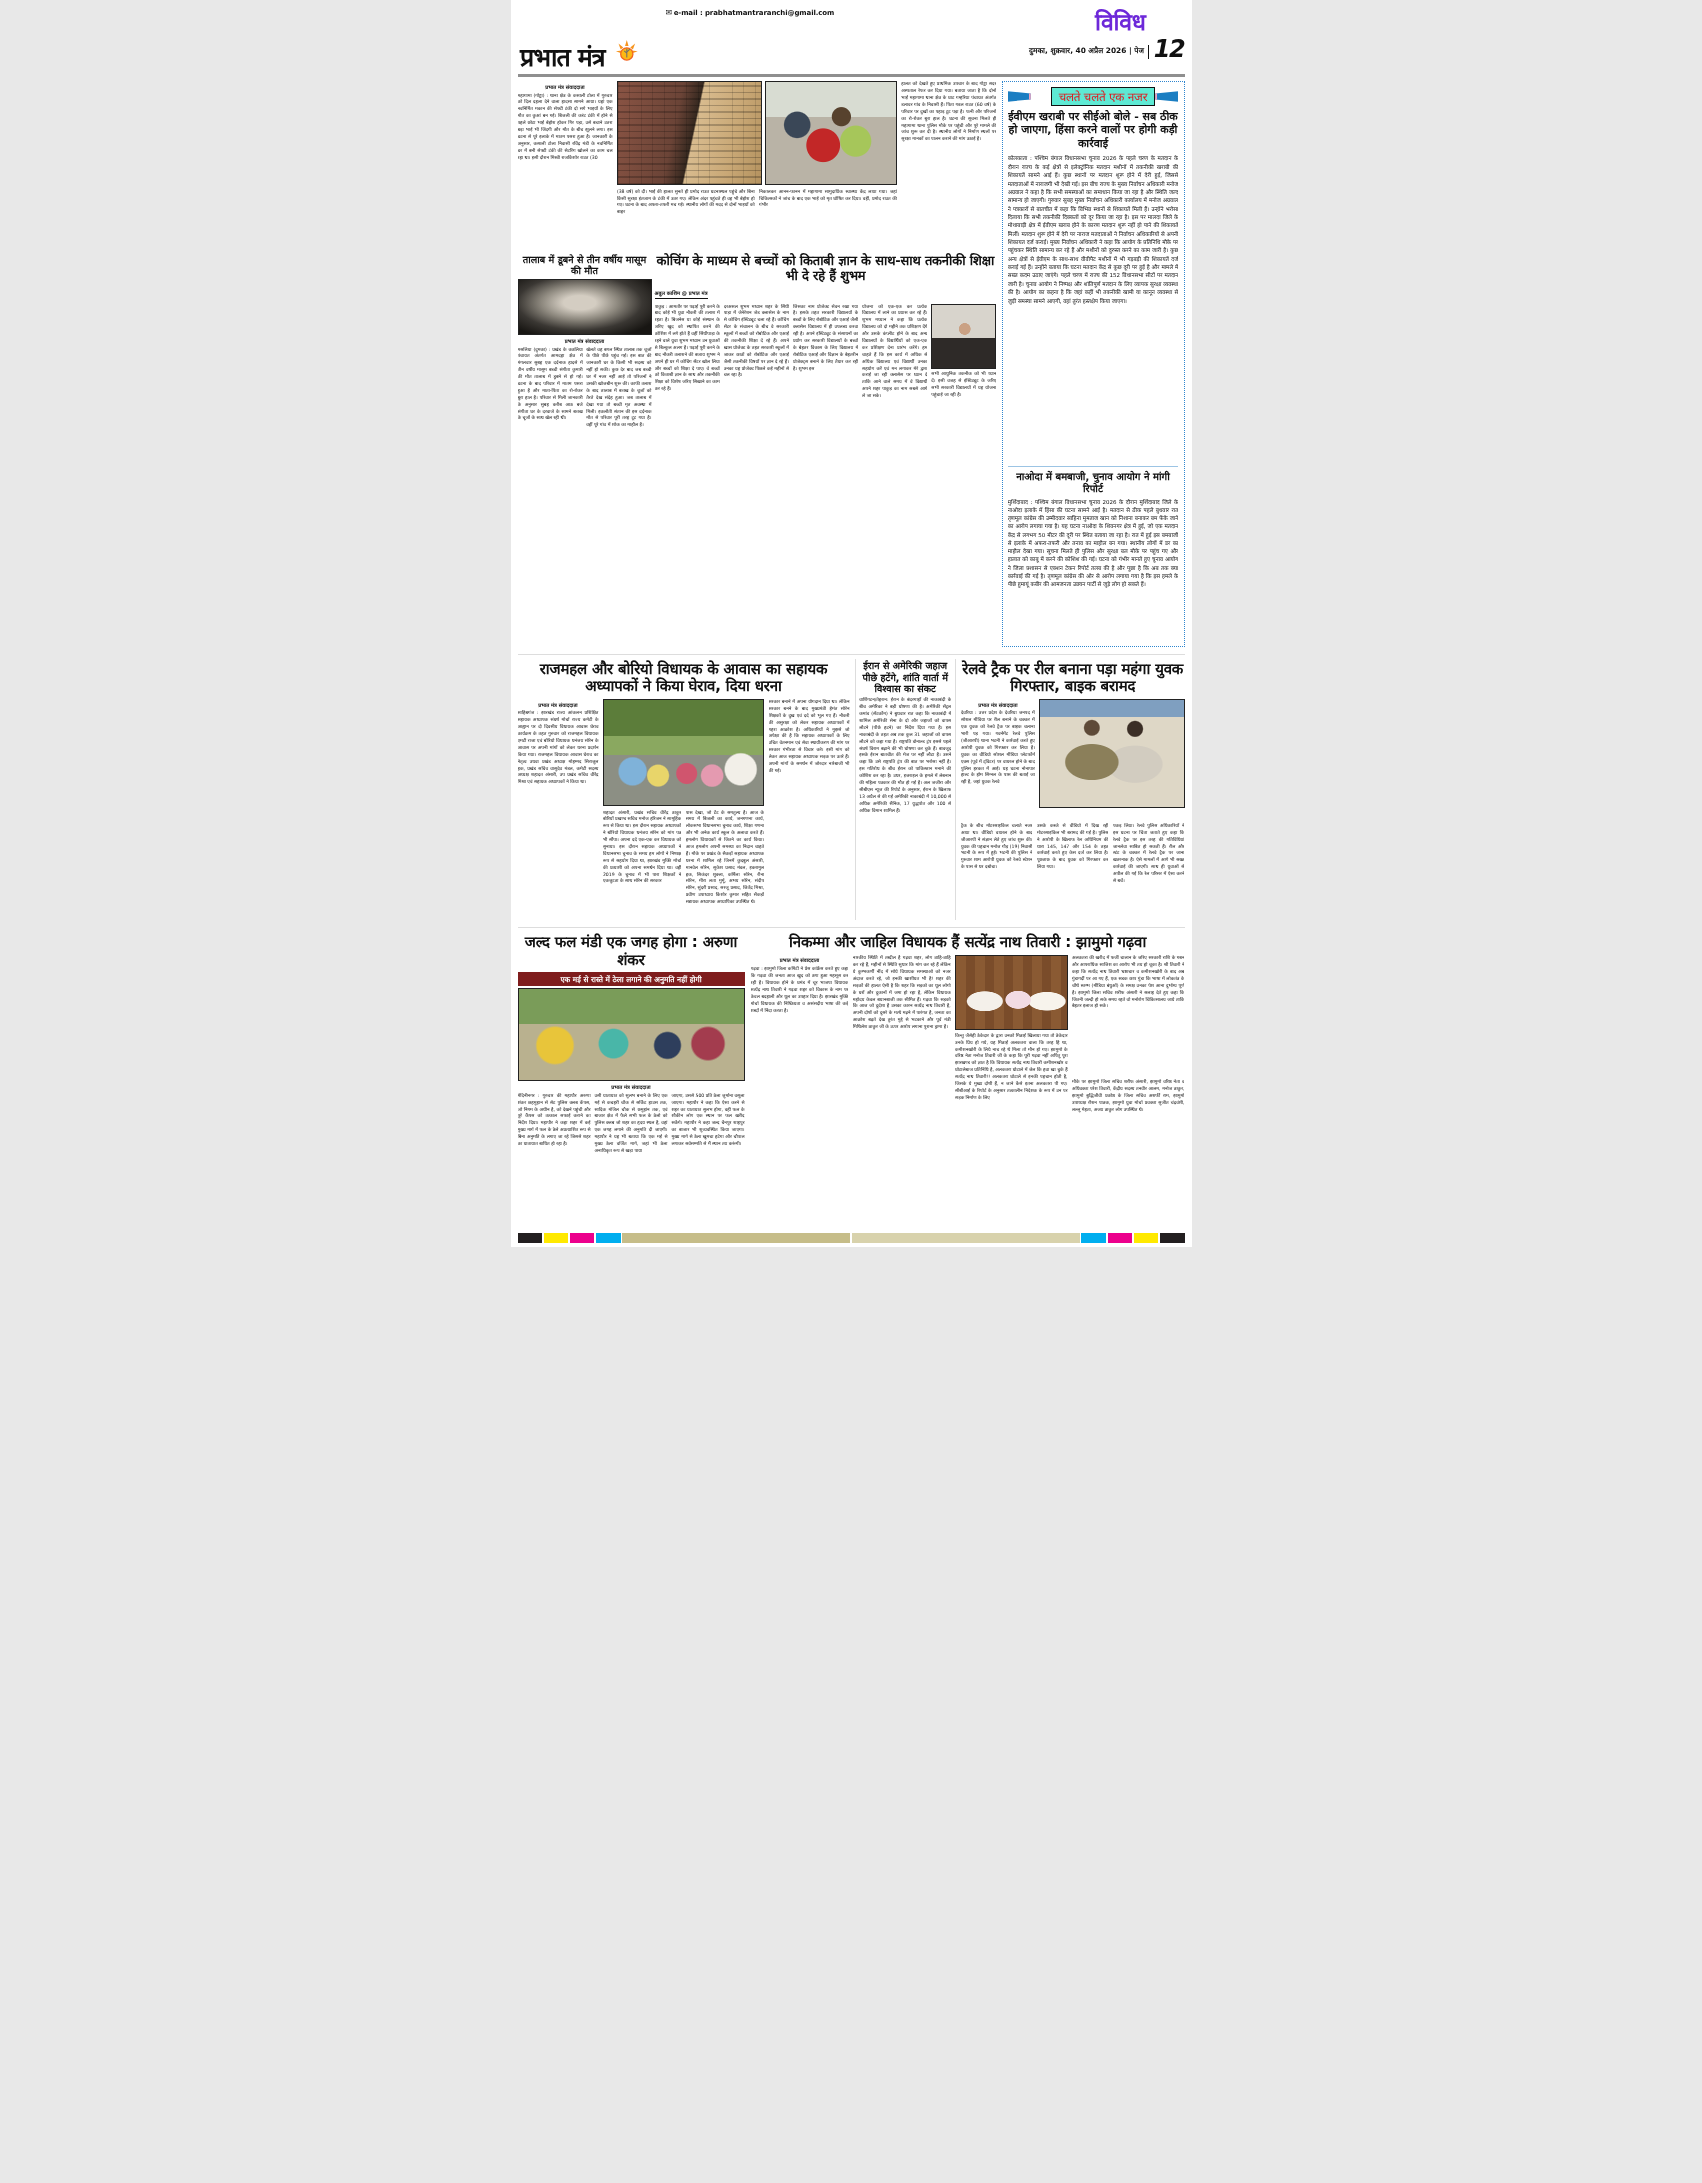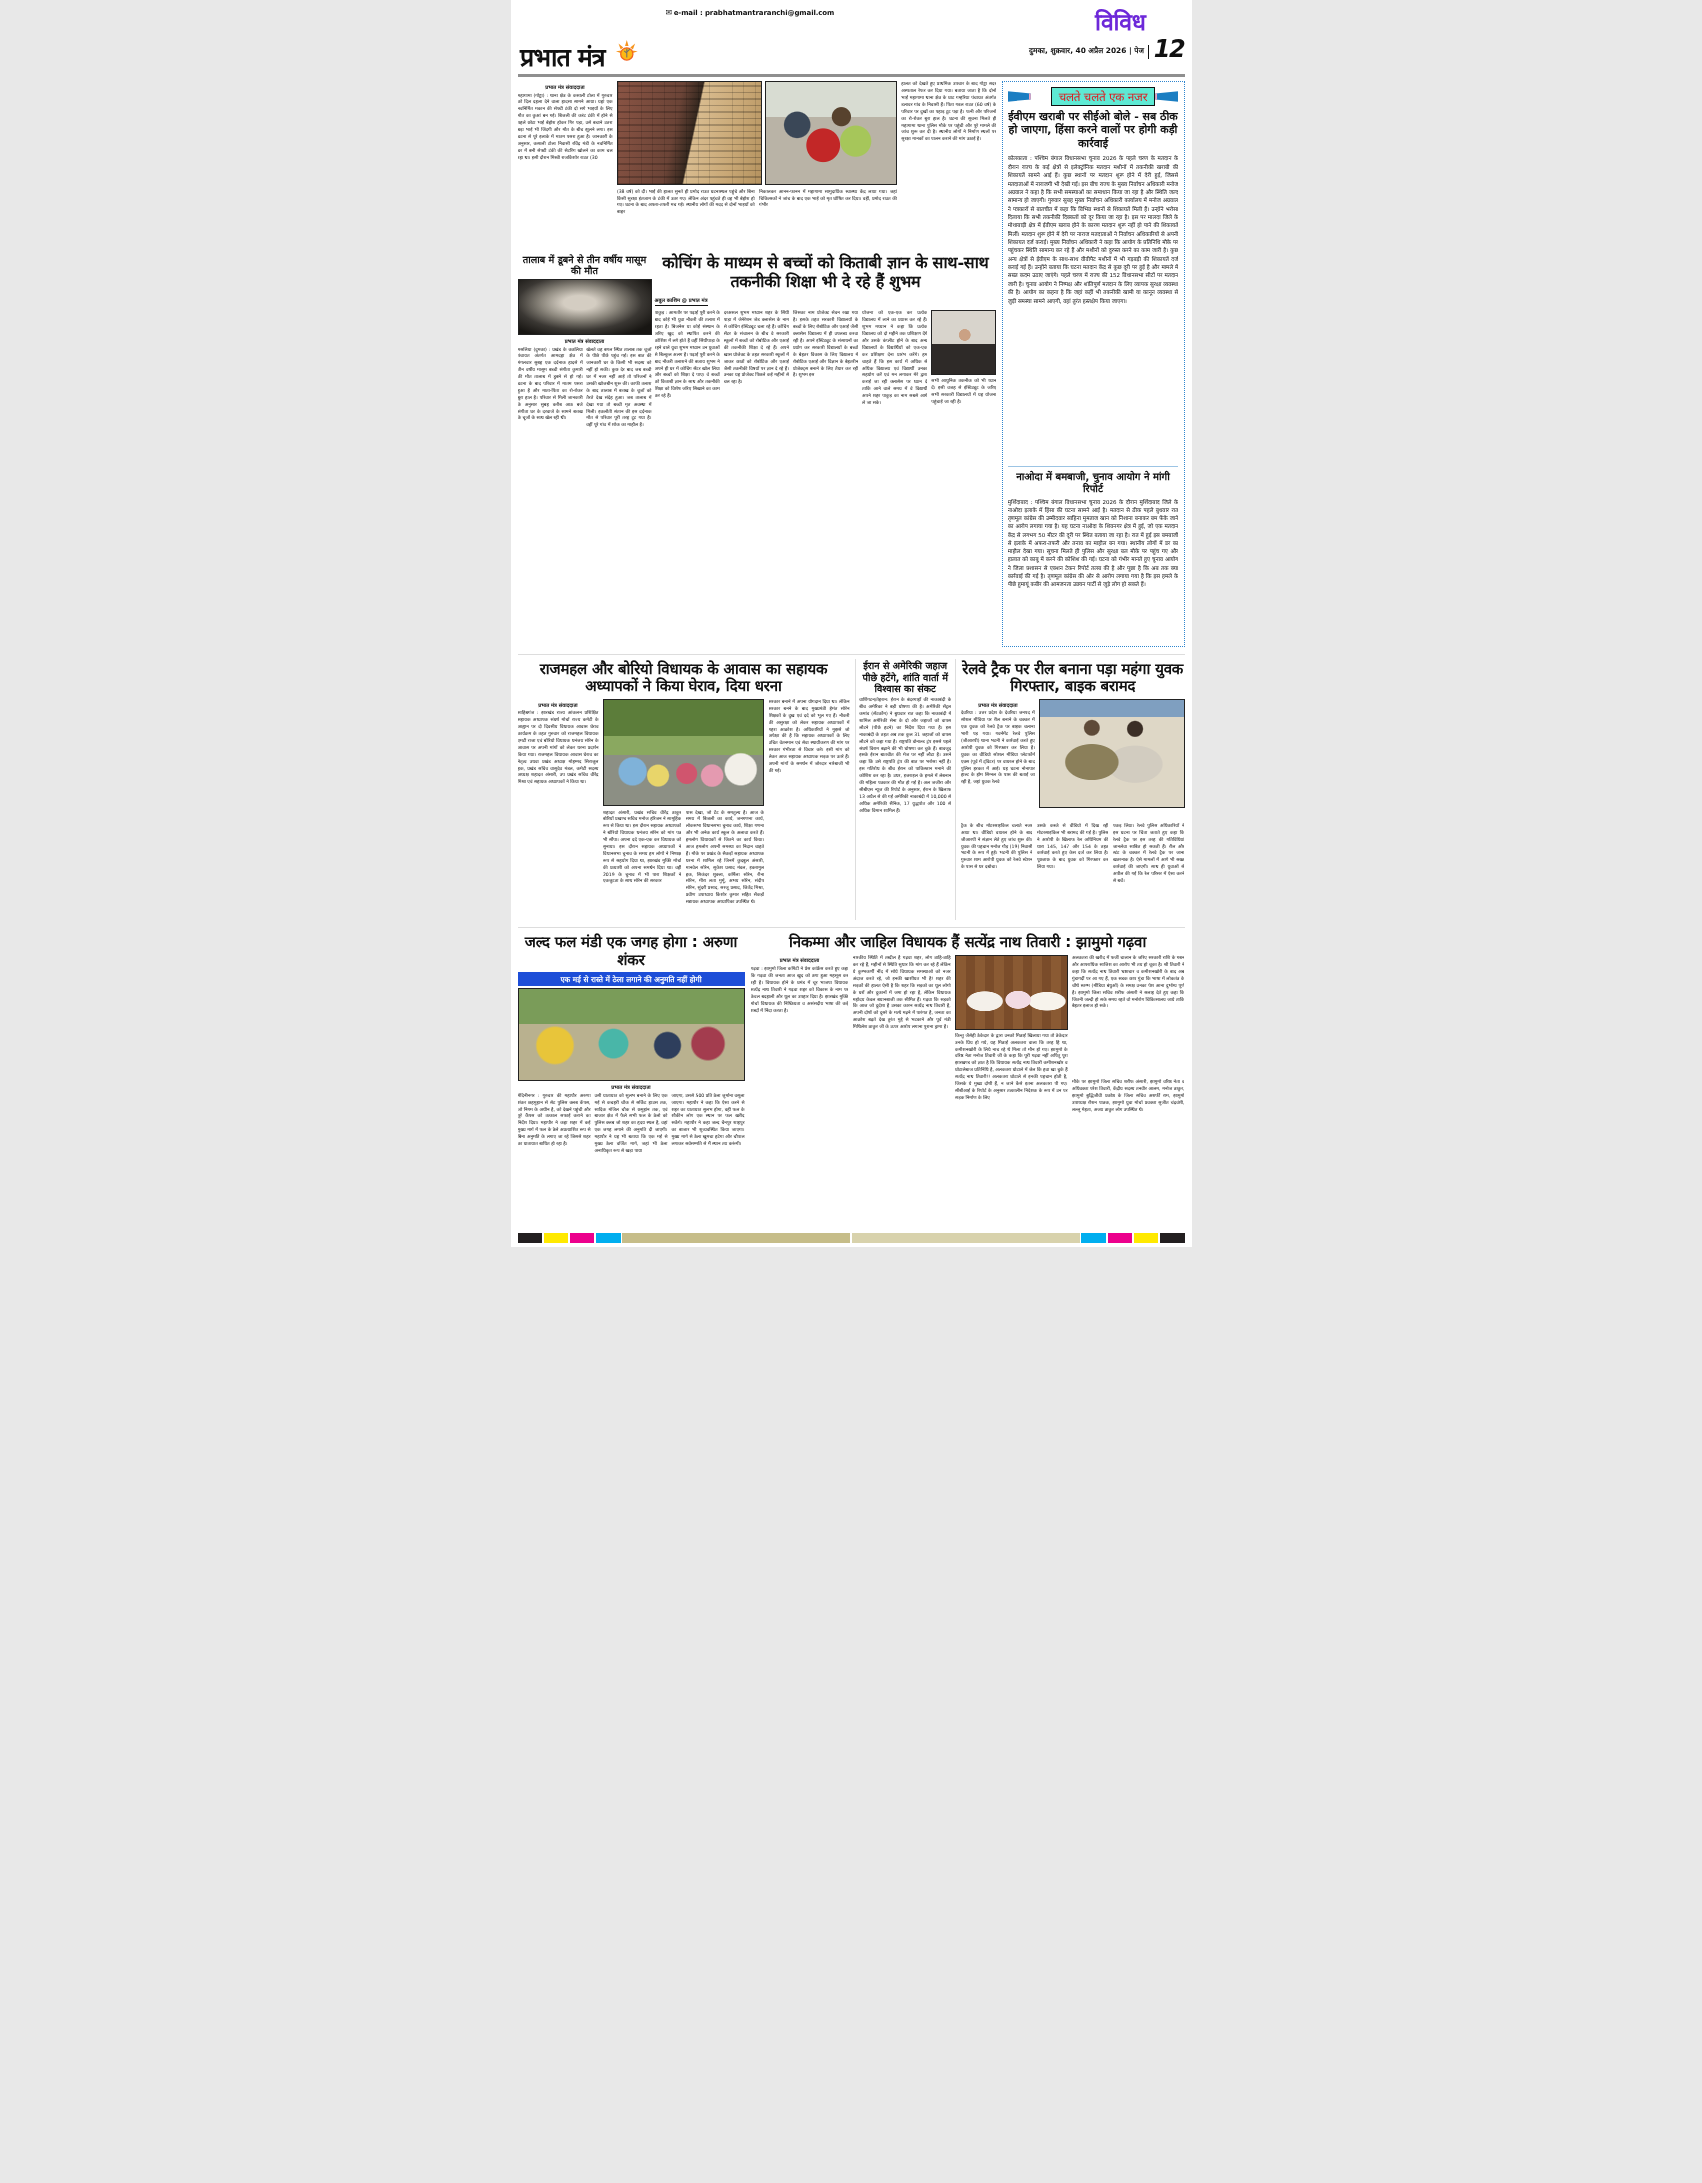--- a/index.html
+++ b/index.html
@@ -110,21 +110,21 @@
       radial-gradient(ellipse at 66% 60%, #d2ccc0 0 20%, rgba(0,0,0,0) 21%),
       radial-gradient(circle at 36% 26%, #5e4a38 0 6%, rgba(0,0,0,0) 7%),
       radial-gradient(circle at 66% 27%, #3b2e26 0 6%, rgba(0,0,0,0) 7%),
       linear-gradient(180deg,#7f9fc0 0 16%, #ded7c6 16% 100%); }
   .rail-under { display:flex; gap:4.4px; margin-top:3.5px; }
   .rail-under .col { flex:1; height:72px; }
 
   
   .row4 { display:flex; gap:6.1px; margin-top:7px; border-top:0.4px solid #ddd; padding-top:4.4px; }
   .market { width:227px; }
-  .subhead-bar { background:#1d4ed8; color:#fff; font-weight:800; font-size:7.4px; text-align:center; padding:1.7px 2.6px; margin:1.7px 0 2.6px; }
+  .subhead-bar { background:#7f1d1d; color:#fff; font-weight:800; font-size:7.4px; text-align:center; padding:1.7px 2.6px; margin:1.7px 0 2.6px; }
   .photo-market { width:100%; height:93px;
     background:
       radial-gradient(circle at 16% 62%, #e8c53a 0 9%, rgba(0,0,0,0) 10%),
       radial-gradient(circle at 42% 60%, #49b6a8 0 10%, rgba(0,0,0,0) 11%),
       radial-gradient(circle at 66% 62%, #2e3e5c 0 8%, rgba(0,0,0,0) 9%),
       radial-gradient(circle at 84% 60%, #a33c4e 0 8%, rgba(0,0,0,0) 9%),
       linear-gradient(180deg,#7a9c59 0 38%, #b9b18f 38% 100%); }
   .market-cols { display:flex; gap:3.9px; margin-top:1.7px; }
   .market-cols .col { flex:1; height:131px; }
   .garhwa { flex:1; min-width:0; }
@@ -209,21 +209,21 @@
           <h2 class="hl-md">तालाब में डूबने से तीन वर्षीय मासूम की मौत</h2>
           <div class="photo photo-hand"></div>
           <div class="byline">प्रभात मंत्र संवाददाता</div>
           <div class="pond-cols">
             <div class="col">मसलिया (दुमका) : प्रखंड के कठलिया पंचायत अंतर्गत आमदहा क्षेत्र में मंगलवार सुबह एक दर्दनाक हादसे में तीन वर्षीय मासूम बच्ची संगीता कुमारी की मौत तालाब में डूबने से हो गई। घटना के बाद परिवार में मातम पसरा हुआ है और माता-पिता का रो-रोकर बुरा हाल है। परिवार से मिली जानकारी के अनुसार सुबह करीब आठ बजे संगीता घर के दरवाजे के सामने बत्तख के चूजों के साथ खेल रही थी।</div>
             <div class="col">खेलते वह बगल स्थित तालाब तक चूजों के पीछे पीछे पहुंच गई। इस बात की जानकारी घर के किसी भी सदस्य को नहीं हो सकी। कुछ देर बाद जब बच्ची घर में नजर नहीं आई तो परिजनों ने उसकी खोजबीन शुरू की। काफी तलाश के बाद तालाब में बत्तख के चूजों को तैरते देख संदेह हुआ। जब तालाब में देखा गया तो बच्ची मृत अवस्था में मिली। इकलौती संतान की इस दर्दनाक मौत से परिवार पूरी तरह टूट गया है। वहीं पूरे गांव में शोक का माहौल है।</div>
           </div>
         </section>
 
         <section class="coaching">
-          <h2 class="hl-lg" style="font-size:16px">कोचिंग के माध्यम से बच्चों को किताबी ज्ञान के साथ-साथ तकनीकी शिक्षा भी दे रहे हैं शुभम</h2>
+          <h2 class="hl-lg" style="font-size:13px">कोचिंग के माध्यम से बच्चों को किताबी ज्ञान के साथ-साथ तकनीकी शिक्षा भी दे रहे हैं शुभम</h2>
           <div class="byline" style="text-align:left;border-bottom:0.9px solid #111;display:inline-block;padding-bottom:0.9px">अबुल काशिम @ प्रभात मंत्र</div>
           <div class="coaching-grid" style="margin-top:2.6px">
             <div class="col">पाकुड़ : आमतौर पर पढ़ाई पूरी करने के बाद कोई भी युवा नौकरी की तलाश में रहता है। बिजनेस या कोई संस्थान के जरिए खुद को स्थापित करने की कोशिश में लगे होते हैं वहीं सिंधीपाड़ा के रहने वाले युवा शुभम मध्यान उन युवाओं से बिल्कुल अलग है। पढ़ाई पूरी करने के बाद नौकरी तलाशने की बजाय शुभम ने अपने ही घर में कोचिंग सेंटर खोल लिया और बच्चों को शिक्षा दे पाए। वे बच्चों को किताबी ज्ञान के साथ और तकनीकी शिक्षा को विशेष जरिए सिखाने का काम कर रहे हैं।</div>
             <div class="col">दरअसल शुभम मध्यान शहर के सिंधी पाड़ा में जेनेरेशन जेड क्लासेस के नाम से कोचिंग इंस्टिट्यूट चला रहे हैं। कोचिंग सेंटर के संचालन के बीच वे सरकारी स्कूलों में बच्चों को रोबोटिक और एआई की तकनीकी शिक्षा दे रहे हैं। अपने खास प्रोजेक्ट के तहत सरकारी स्कूलों में जाकर छात्रों को रोबोटिक और एआई जैसी तकनीकी विषयों पर ज्ञान दे रहे हैं। उनका यह प्रोजेक्ट पिछले कई महीनों से चल रहा है।</div>
             <div class="col">जिसका नाम प्रोजेक्ट सेवन रखा गया है। इसके तहत सरकारी विद्यालयों के बच्चों के लिए रोबोटिक और एआई जैसी क्लासेस विद्यालय में ही उपलब्ध करवा रही है। अपने इंस्टिट्यूट के संसाधनों का प्रयोग कर सरकारी विद्यालयों के बच्चों के बेहतर विकास के लिए विद्यालय में रोबोटिक एआई और विज्ञान के बेहतरीन प्रोजेक्ट्स बनाने के लिए तैयार कर रही है। शुभम इस</div>
             <div class="col">योजना को एक-एक कर प्रत्येक विद्यालय में लाने का प्रयास कर रहे हैं। शुभम मध्यान ने कहा कि प्रत्येक विद्यालय को दो महीने तक प्रशिक्षण देंगे और उसके कंप्लीट होने के बाद अन्य विद्यालयों के विद्यार्थियों को एक-एक कर प्रशिक्षण देना प्रारंभ करेंगे। हम चाहते हैं कि इस कार्य में अधिक से अधिक विद्यालय एवं विद्यार्थी उनका सहयोग करें एवं मन लगाकर मेरे द्वारा कराई जा रही क्लासेस पर ध्यान दें ताकि आने वाले समय में वे विद्यार्थी अपने शहर पाकुड़ का नाम सबसे आगे ले जा सके।</div>
             <div class="coaching-side">
               <div class="photo photo-shubham"></div>
               <div class="col">सभी आधुनिक तकनीक को भी ध्यान दें। इसी वजह से इंस्टिट्यूट के जरिए सभी सरकारी विद्यालयों में यह योजना पहुंचाई जा रही है।</div>
             </div>

